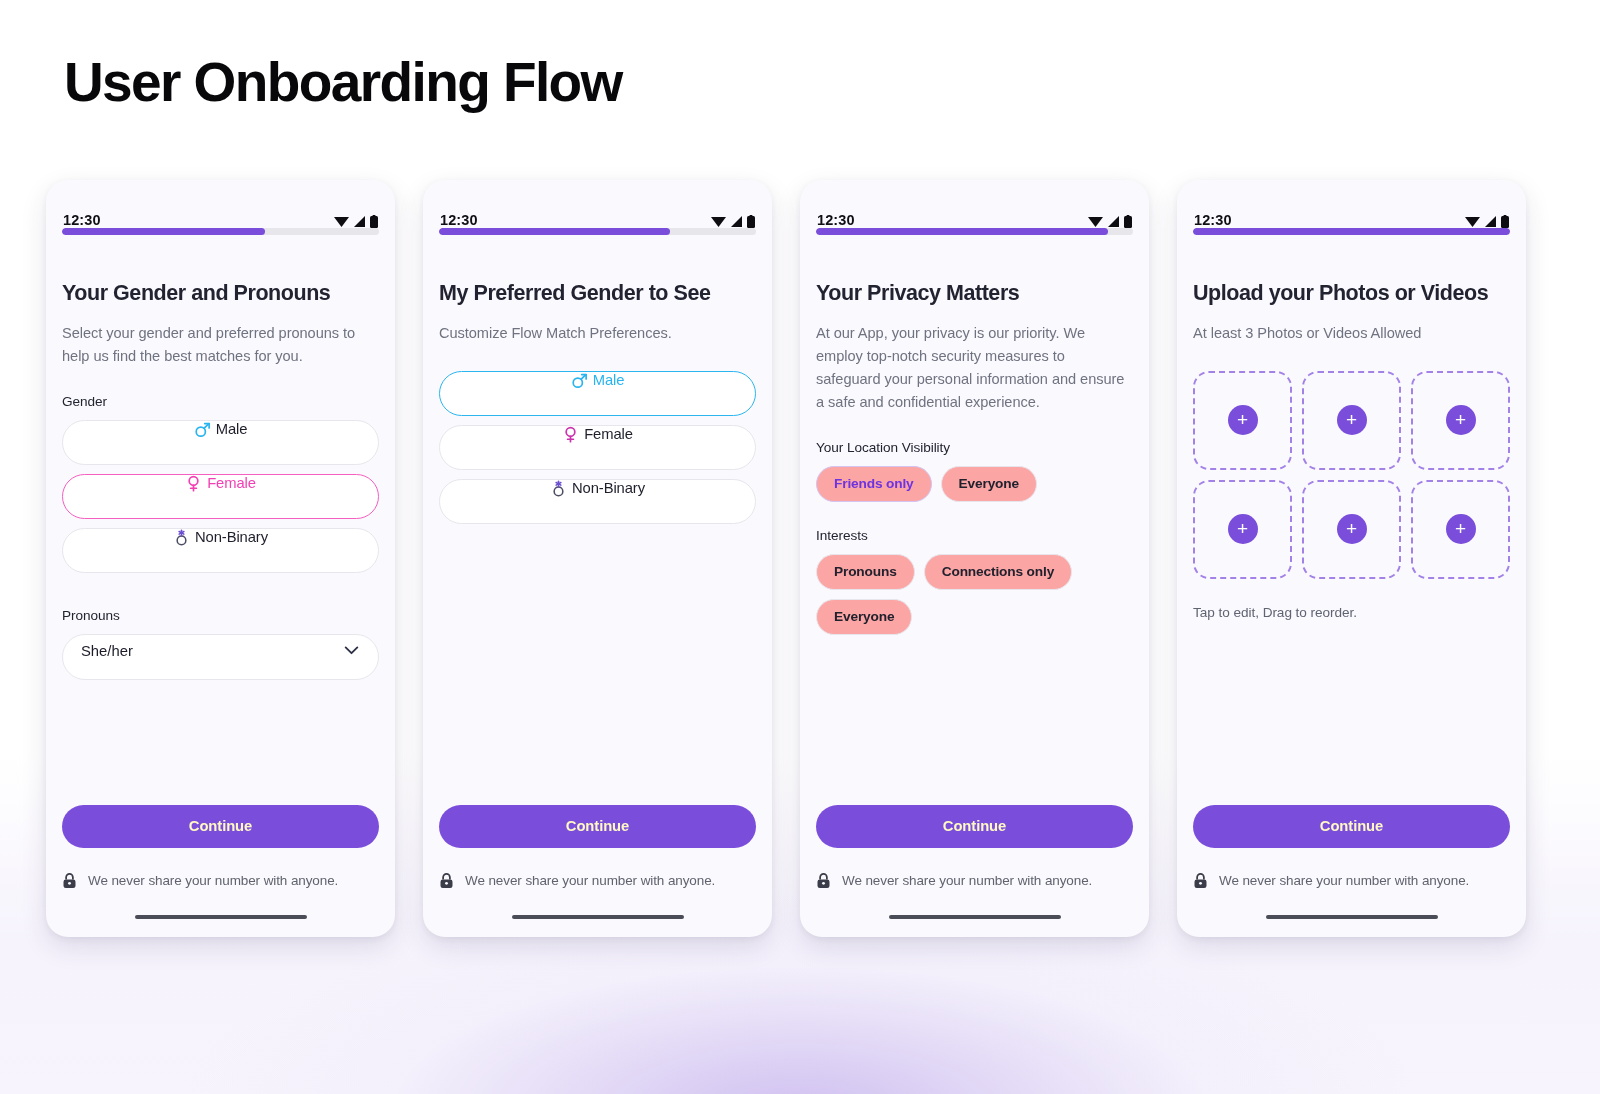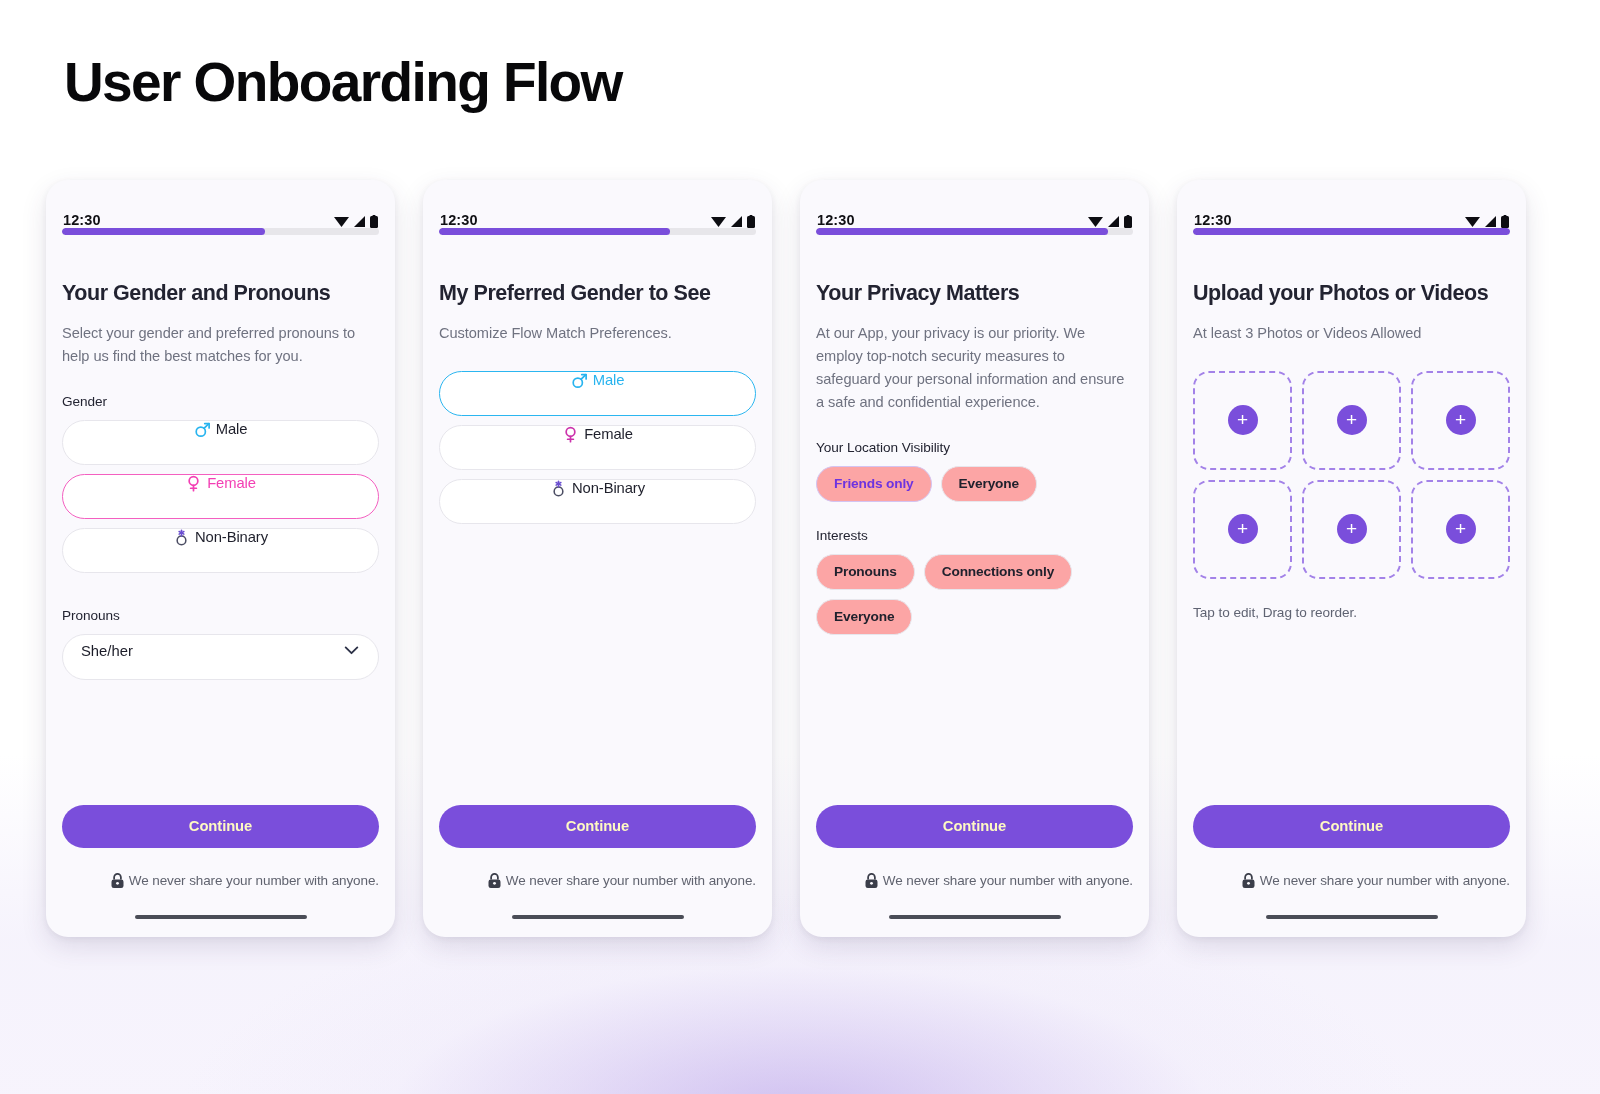--- a/index.html
+++ b/index.html
@@ -231,22 +231,22 @@
     justify-content: center;
     font-size: 14.8px;
     font-weight: bold;
     letter-spacing: -0.1px;
     flex: 0 0 auto;
   }
 
   .footnote {
     display: flex;
     align-items: center;
-    justify-content: flex-end;
-    gap: 4px;
+    justify-content: flex-start;
+    gap: 11px;
     margin-top: 25px;
     font-size: 13.5px;
     color: #60636f;
     letter-spacing: -0.1px;
     flex: 0 0 auto;
   }
 
   .home-indicator {
     width: 172px;
     height: 4.5px;

